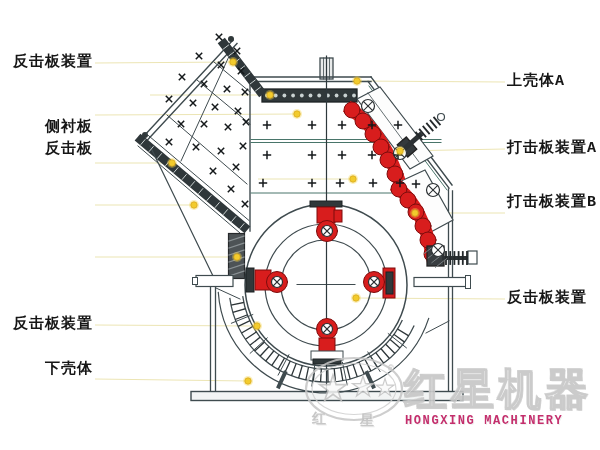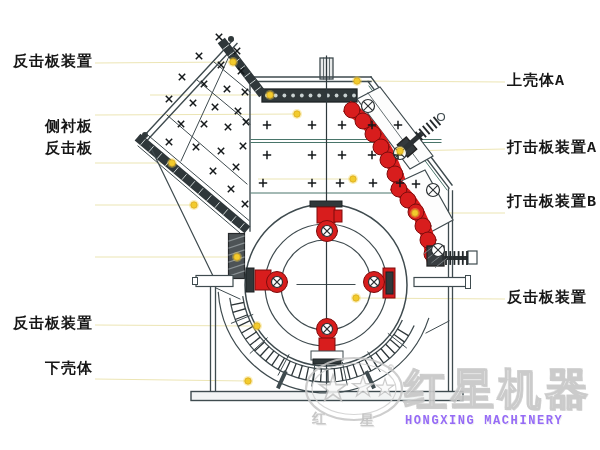--- a/index.html
+++ b/index.html
@@ -8,21 +8,21 @@
   #diagram{position:absolute;left:0;top:0;}
   .lbl{position:absolute;height:20px;line-height:20px;font-size:15px;font-weight:700;
        color:#161616;white-space:nowrap;letter-spacing:1px;}
   .lbl-left{right:507px;text-align:right;}
   .lbl-right{left:507px;text-align:left;}
   .wm{position:absolute;color:#c9c9c9;opacity:.9;}
   #wm-big{left:404px;top:370px;width:190px;font-size:43px;line-height:46px;font-weight:700;
           letter-spacing:4px;color:#f6f6f6;-webkit-text-stroke:1.3px #c6c6c6;
           text-shadow:1px 1px 0 #d4d4d4,-1px -1px 0 #dcdcdc;white-space:nowrap;}
   #wm-en{left:405px;top:414px;width:190px;font-size:12px;font-weight:700;letter-spacing:1.6px;
-         color:#8b5cf6;text-shadow:1px 1px 0 #efefef;white-space:nowrap;}
+         color:#be185d;text-shadow:1px 1px 0 #efefef;white-space:nowrap;}
   #wm-hong{left:312px;top:410px;font-size:14px;font-weight:700;color:#c2c2c2;text-shadow:1px 1px 0 #eee;}
   #wm-xing{left:360px;top:412px;font-size:14px;font-weight:700;color:#c2c2c2;text-shadow:1px 1px 0 #eee;}
   #wm-reg{left:388px;top:364px;font-size:10px;color:#c6c6c6;}
 </style>
 </head>
 <body>
 
 <div id="stage">
 
   <svg id="diagram" width="600" height="450" viewBox="0 0 600 450" xmlns="http://www.w3.org/2000/svg">

